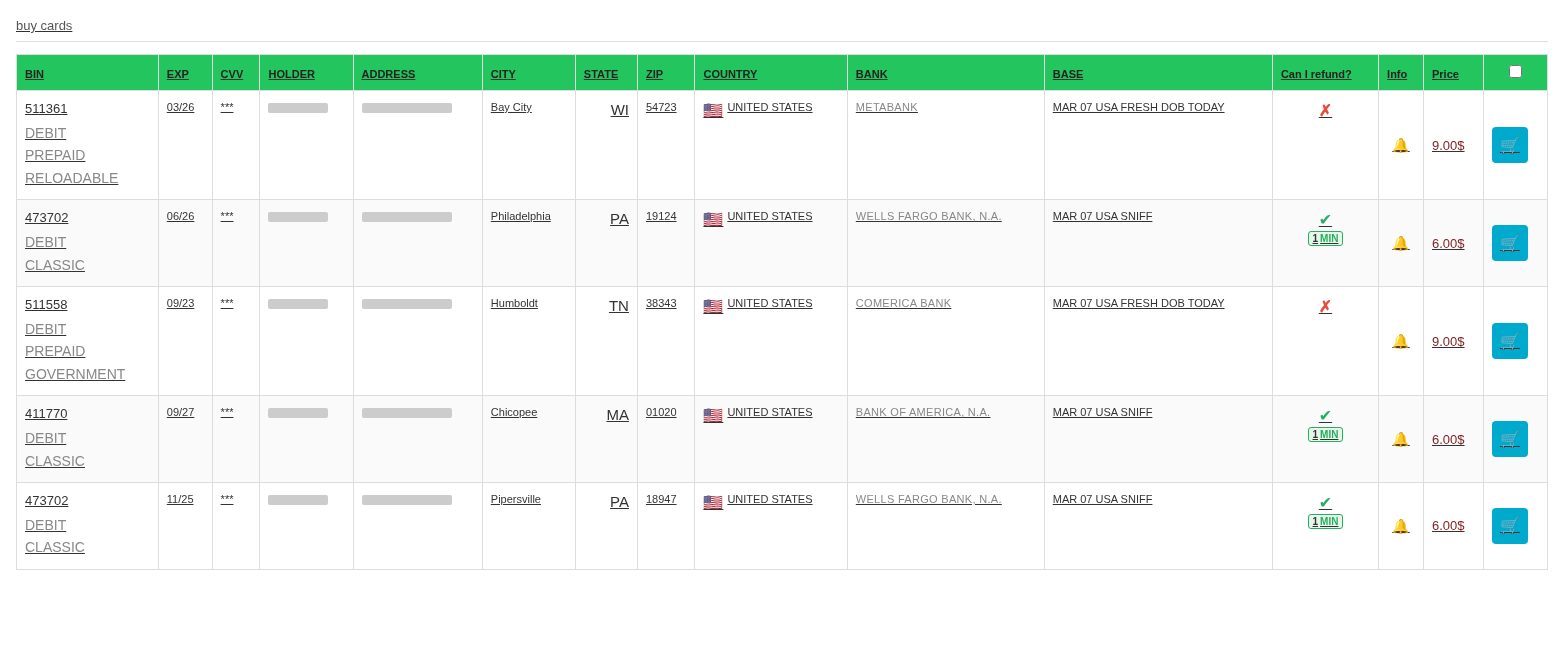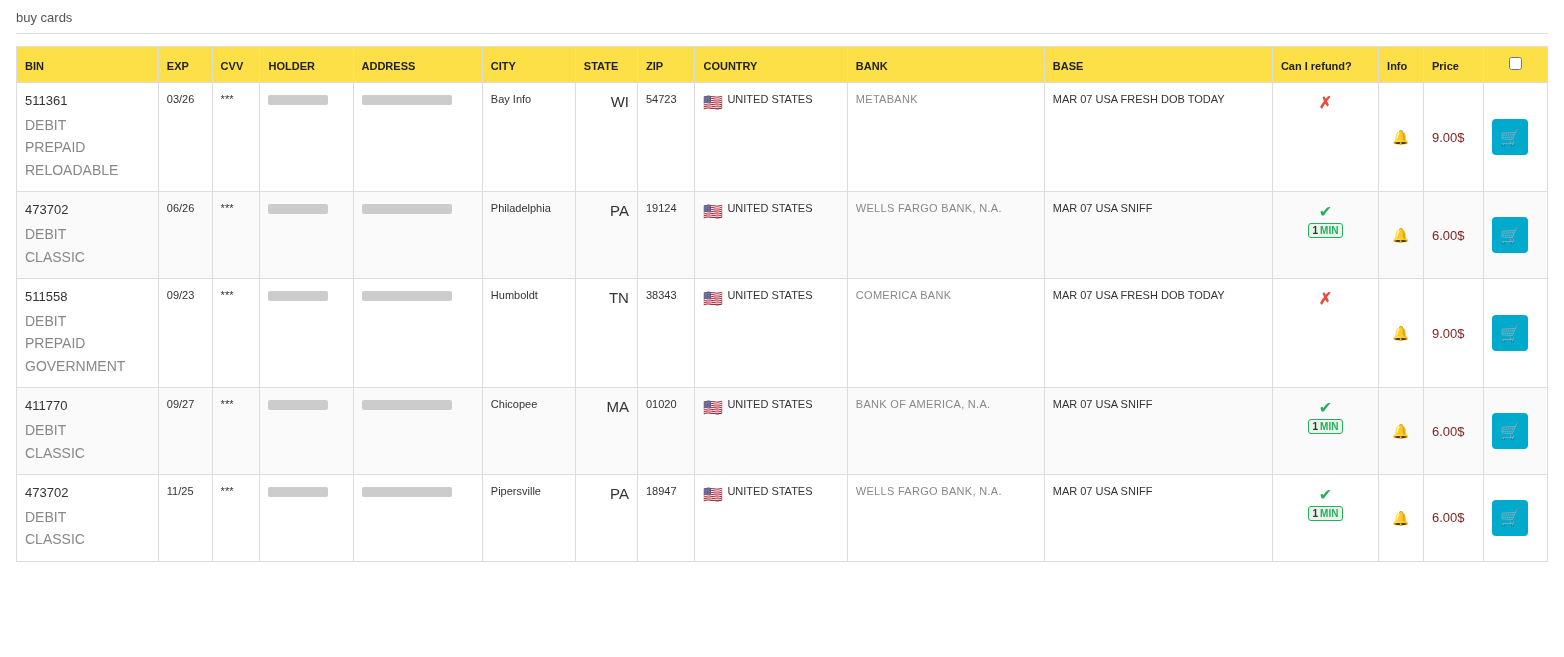--- a/index.html
+++ b/index.html
@@ -1,20 +1,20 @@
 <!DOCTYPE html>
 <html><head>
   <meta charset="utf-8">
   <style>
     * { box-sizing: border-box; margin: 0; padding: 0; }
     body { font-family: Arial, sans-serif; font-size: 12px; background: #fff; color: #333; }
-    .page { padding: 10px 16px; }
+    .page { padding: 18px 16px; text-decoration: underline; }
     .page-title { font-size: 13px; color: #555; margin-bottom: 12px; padding-bottom: 8px; border-bottom: 1px solid #e0e0e0; }
     table { width: 100%; border-collapse: collapse; border: 1px solid #ddd; }
-    thead tr { background: #fde047; }
+    thead tr { background: #22c55e; }
     thead th {
       text-align: left;
       padding: 10px 8px;
       font-size: 11px;
       font-weight: bold;
       color: #222;
       border: 1px solid #ddd;
       vertical-align: bottom;
     }
     tbody tr { border-bottom: 1px solid #e8e8e8; }
@@ -112,21 +112,21 @@
       <div class="bin-sub">
               <div>DEBIT</div>
               <div>PREPAID</div>
               <div>RELOADABLE</div>
             </div>
     </td>
     <td>03/26</td>
     <td>***</td>
     <td><span class="blurred"></span></td>
     <td><span class="blurred blurred-lg"></span></td>
-    <td>Bay Info</td>
+    <td>Bay City</td>
     <td class="state-text">WI</td>
     <td class="zip-text">54723</td>
     <td>
       <div class="country-cell">
         <span class="flag-emoji">🇺🇸</span>
         <span class="country-text">UNITED STATES</span>
       </div>
     </td>
     <td><span class="bank-text">METABANK</span></td>
     <td><span class="base-text">MAR 07 USA FRESH DOB TODAY</span></td>

